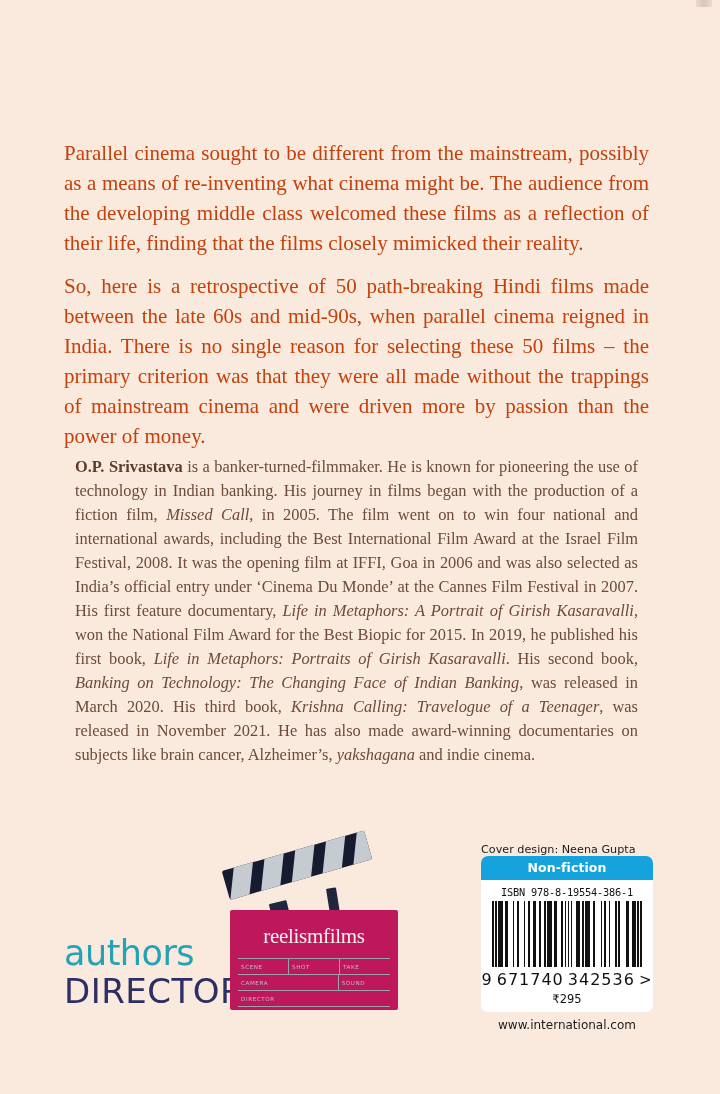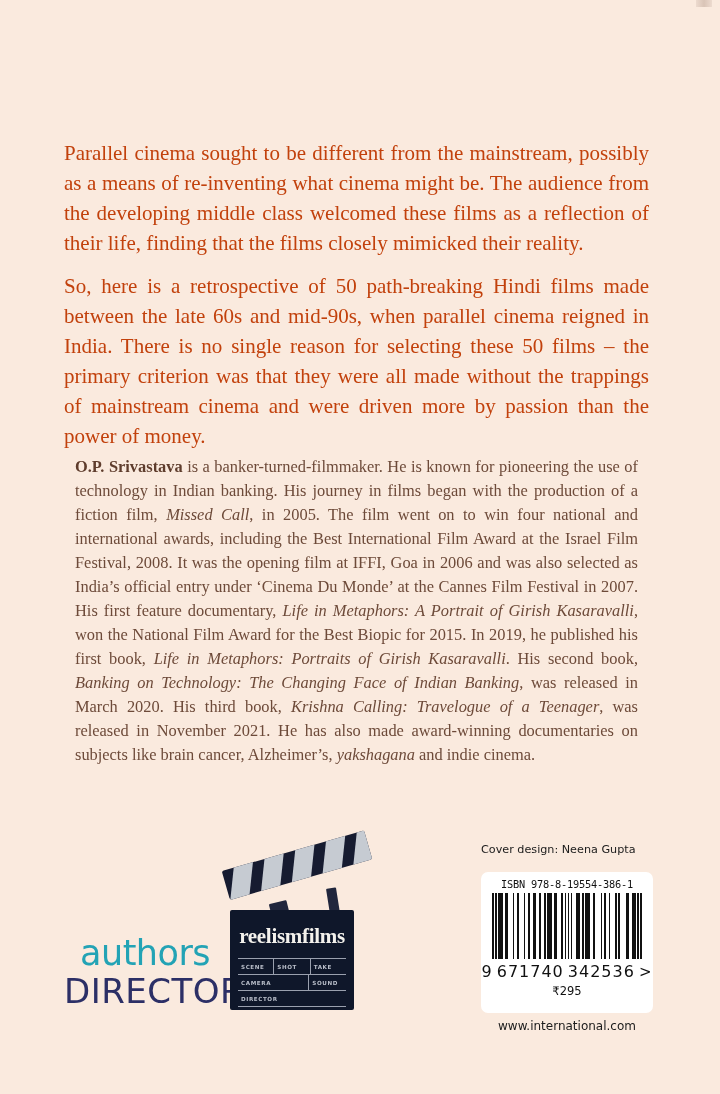--- a/index.html
+++ b/index.html
@@ -60,21 +60,20 @@
     font-family: "DejaVu Sans", "Liberation Sans", sans-serif;
     line-height: 1.0;
     user-select: none;
   }
   .pub-logo .l1 {
     display: block;
     font-size: 35px;
     color: #23a3b5;
     letter-spacing: -0.5px;
     font-weight: 400;
-    margin-left: 16px;
   }
   .pub-logo .l2 {
     display: block;
     font-size: 34px;
     color: #2c2f66;
     letter-spacing: 0.5px;
     font-weight: 400;
     margin-top: 3px;
   }
 
@@ -103,25 +102,24 @@
     top: -8px;
     width: 20px;
     height: 48px;
     background: #c6cbd2;
     transform: skewX(-22deg);
   }
   .clap-body {
     position: absolute;
     left: 2px;
     top: 48px;
-    width: 124px;
+    width: 168px;
     height: 100px;
-    background: #0f172a;
+    background: #be185d;
     border-radius: 2px;
-    font-weight: bold;
   }
   .clap-hinge {
     position: absolute;
     background: #20263d;
     border-radius: 1px;
   }
   .clap-title {
     position: absolute;
     left: 0;
     right: 0;
@@ -165,21 +163,21 @@
   .barcode-area {
     position: absolute;
     left: 481px;
     top: 843px;
     width: 172px;
   }
   .cover-design {
     font-family: "DejaVu Sans", "Liberation Sans", sans-serif;
     font-size: 11.2px;
     color: #1b1b1b;
-    margin-bottom: 16px;
+    margin-bottom: 0;
     white-space: nowrap;
   }
   .bc-card {
     background: #ffffff;
     border-radius: 7px;
     overflow: hidden;
     width: 172px;
     box-shadow: 0 0 0 0 rgba(0,0,0,0);
   }
   .genre-badge {
@@ -217,21 +215,21 @@
     padding: 3px 0 2px 0;
     gap: 4px;
     letter-spacing: 1px;
   }
   .bc-digits .caret { font-size: 15px; }
   .price {
     text-align: center;
     font-family: "DejaVu Sans", "Liberation Sans", sans-serif;
     font-size: 11.5px;
     color: #111;
-    padding: 1px 0 15px 0;
+    padding: 1px 0 6px 0;
   }
   .website {
     text-align: center;
     font-family: "DejaVu Sans", "Liberation Sans", sans-serif;
     font-size: 12px;
     color: #1b1b1b;
     margin-top: 6px;
   }
 
   .edge-artifact {
@@ -290,20 +288,21 @@
         <div class="clap-row">
           <div class="clap-cell">DIRECTOR</div>
         </div>
       </div>
     </div>
   </div>
 
   <div class="barcode-area">
     <div class="cover-design">Cover design: Neena Gupta</div>
     <div class="bc-card">
+      <div class="genre-badge">Non-fiction</div>
       <div class="isbn-line">ISBN 978-8-19554-386-1</div>
       <div class="bars" id="barcode-bars">
           <span style="flex: 1 0 auto; background: rgb(17, 17, 17);"></span>
           <span style="flex: 1 0 auto; background: rgb(255, 255, 255);"></span>
           <span style="flex: 1 0 auto; background: rgb(17, 17, 17);"></span>
           <span style="flex: 1 0 auto; background: rgb(255, 255, 255);"></span>
           <span style="flex: 1 0 auto; background: rgb(17, 17, 17);"></span>
           <span style="flex: 1 0 auto; background: rgb(17, 17, 17);"></span>
           <span style="flex: 1 0 auto; background: rgb(17, 17, 17);"></span>
           <span style="flex: 1 0 auto; background: rgb(255, 255, 255);"></span>

